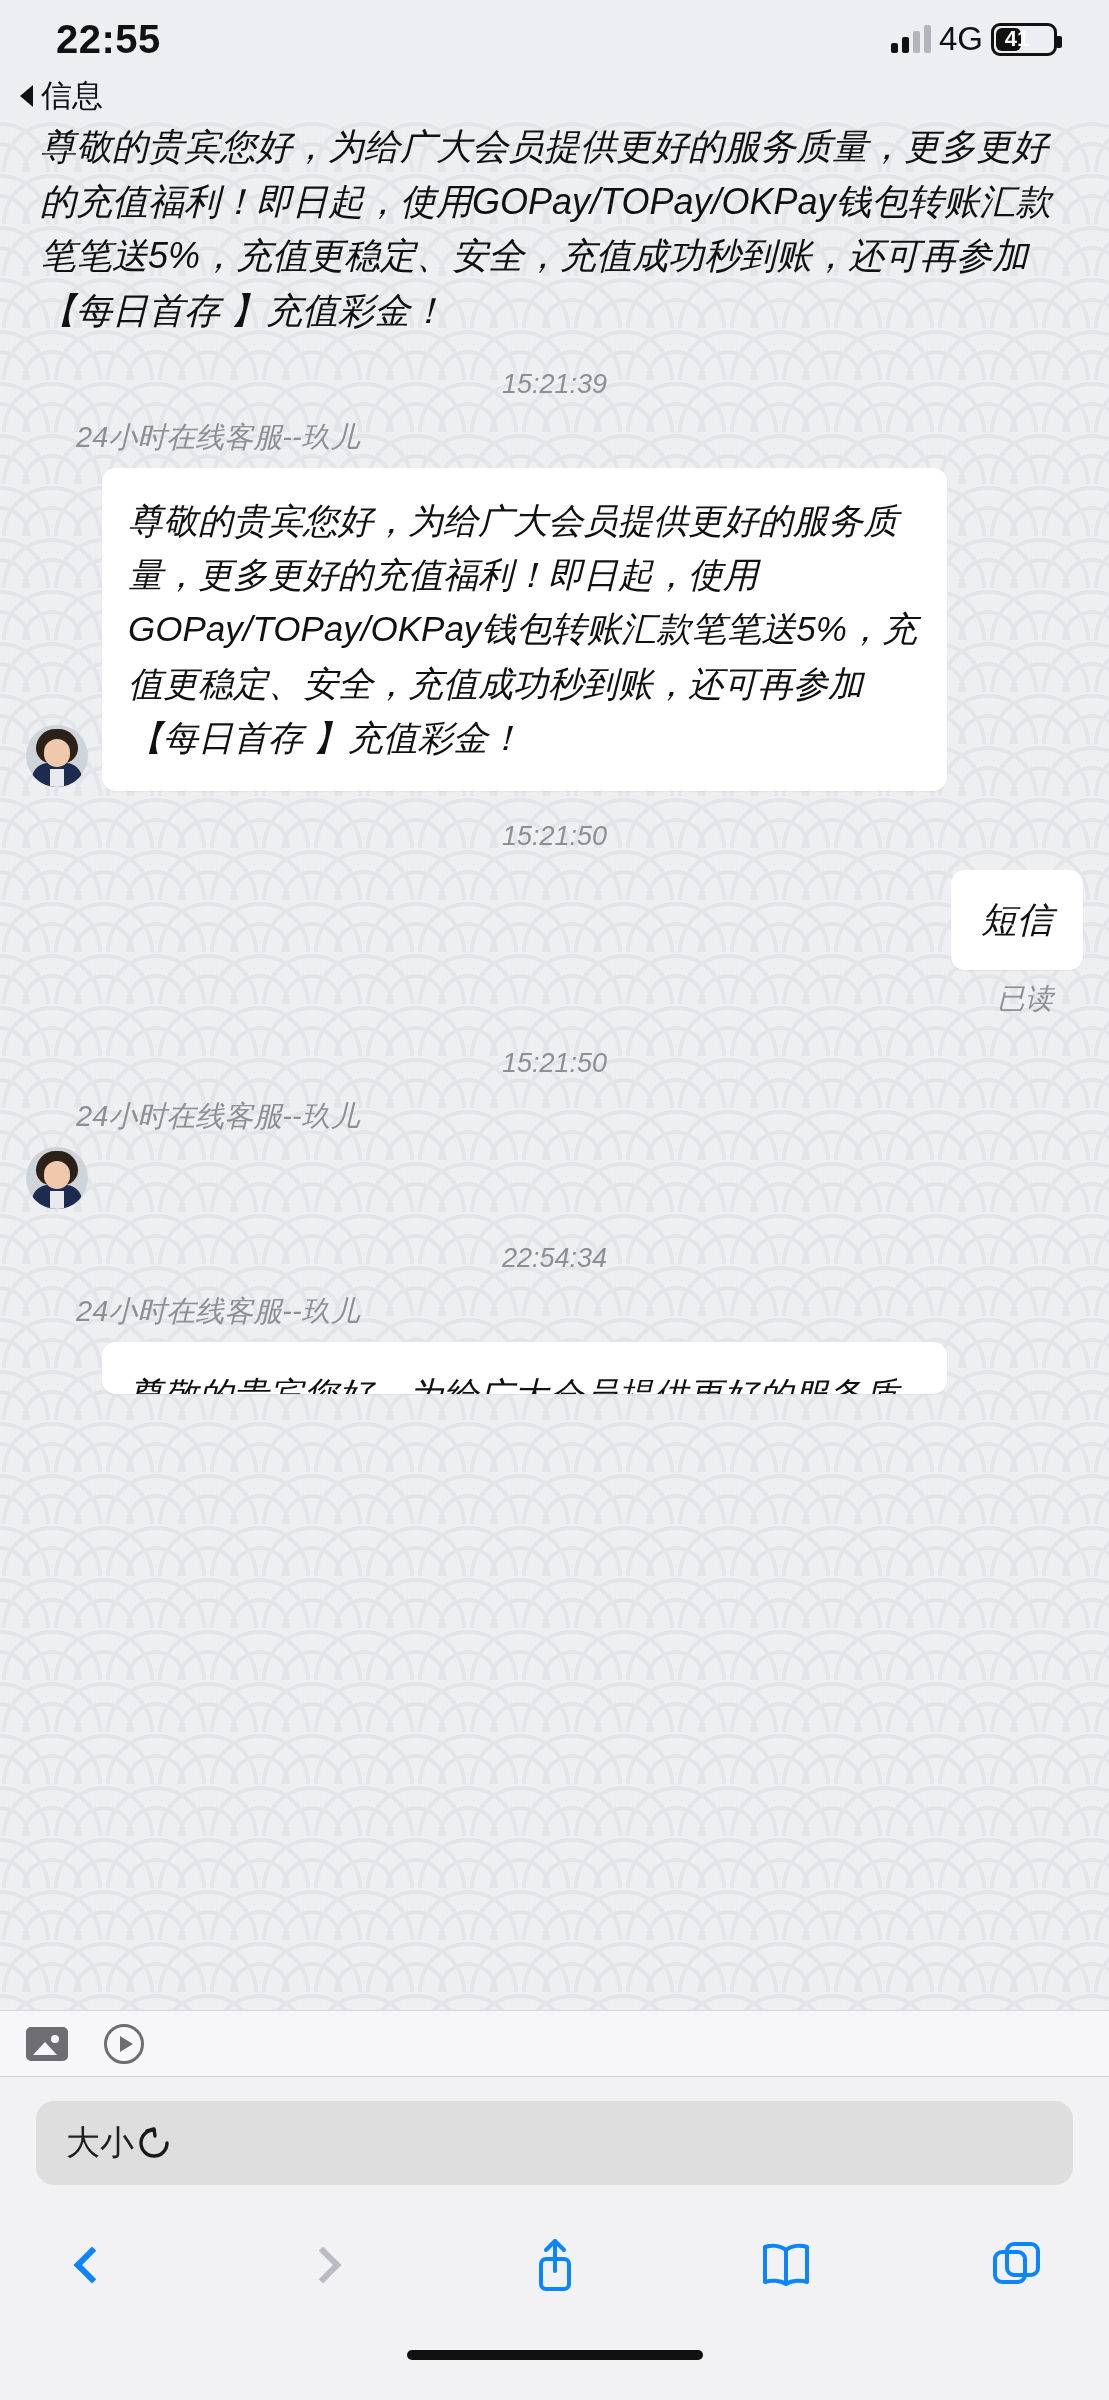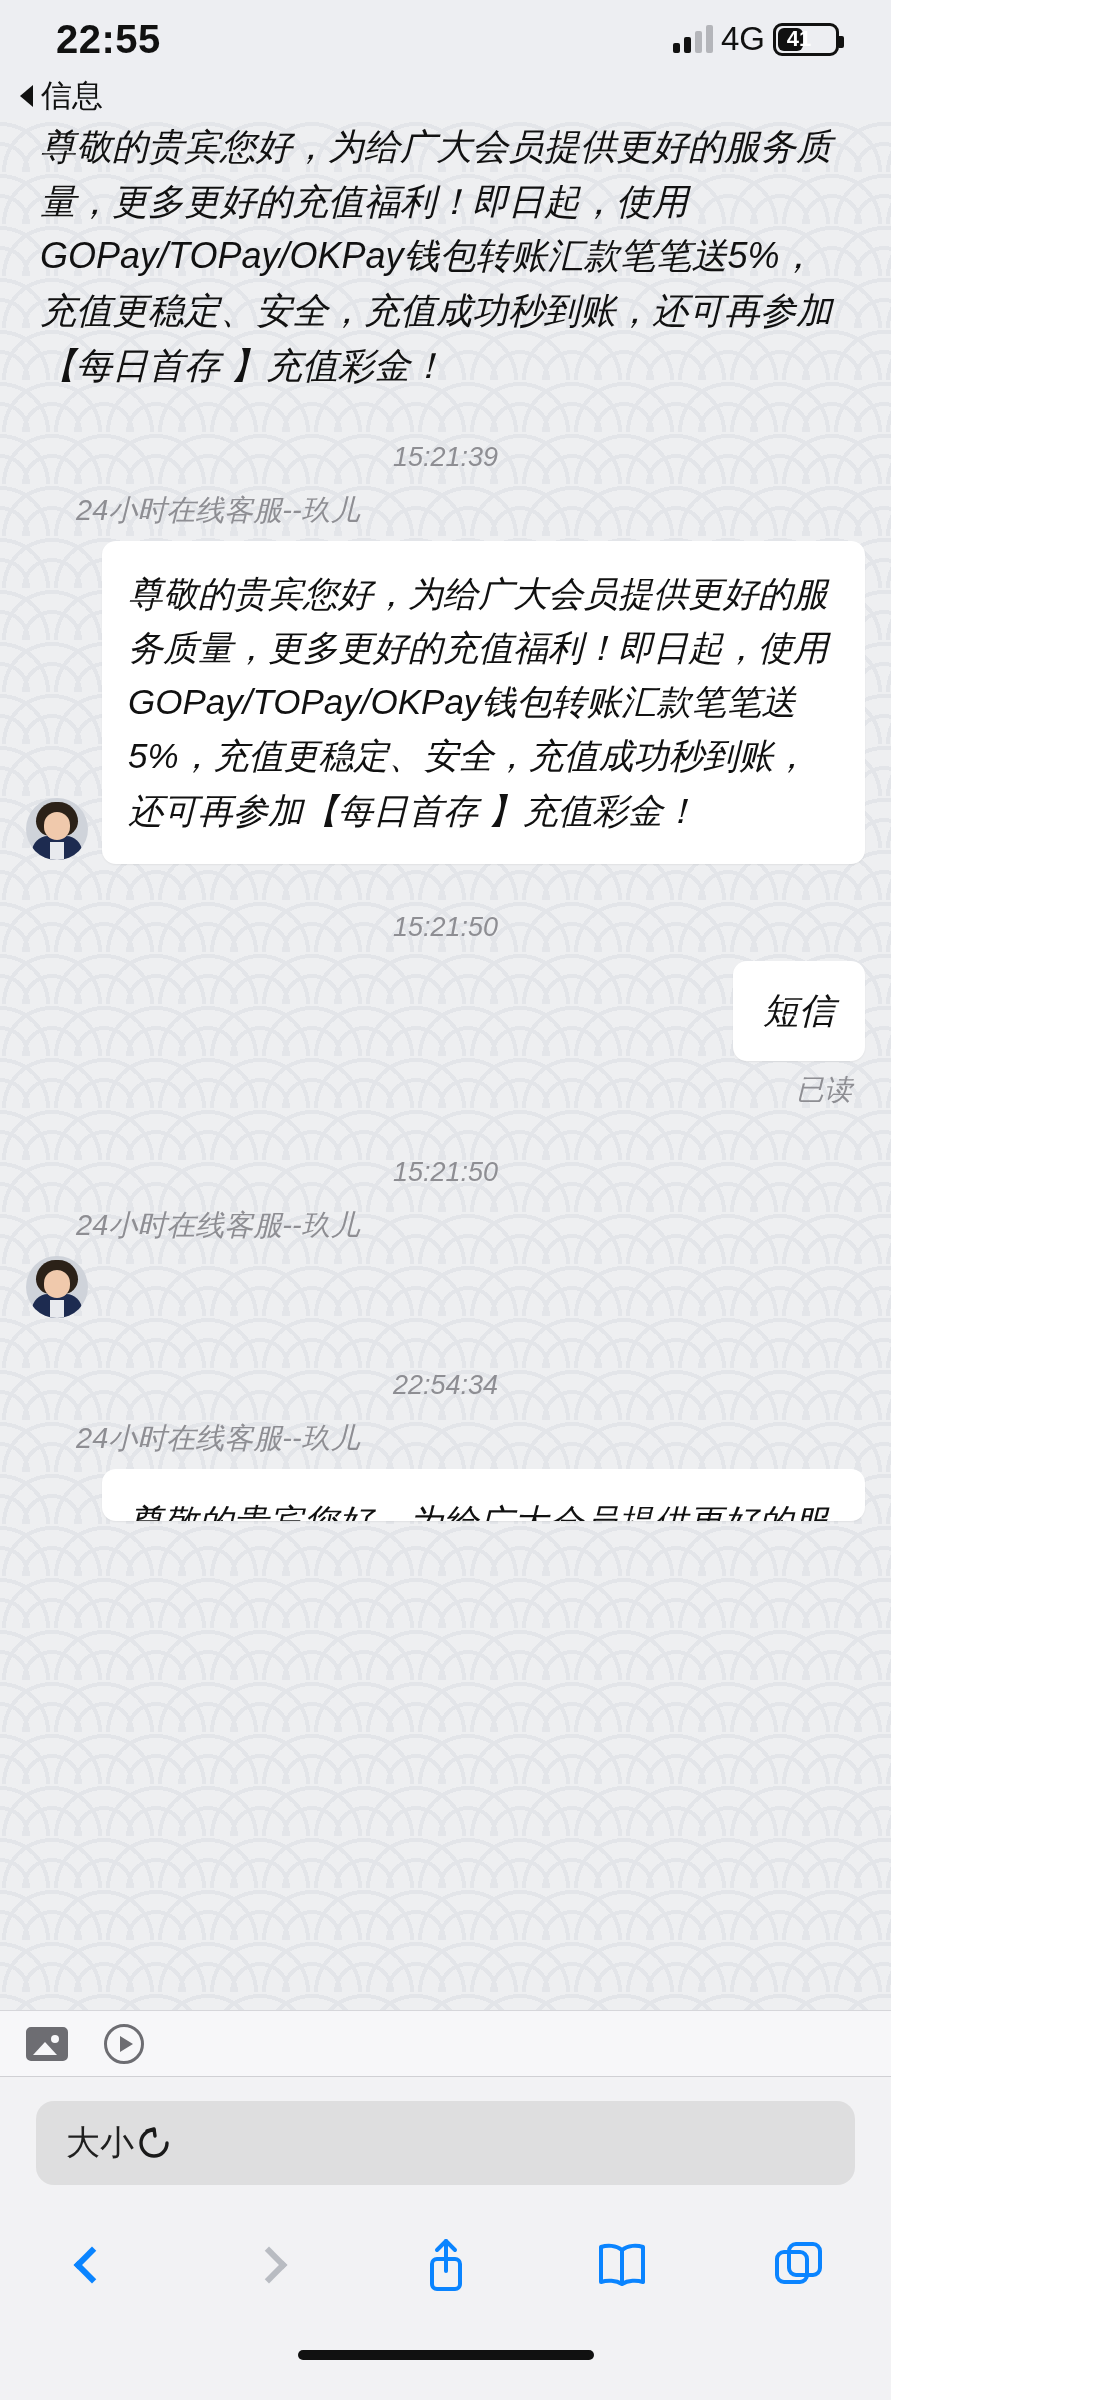--- a/index.html
+++ b/index.html
@@ -5,21 +5,21 @@
   * { box-sizing: border-box; margin: 0; padding: 0; }
   html, body {
     width: 1109px;
     height: 2400px;
     font-family: "Liberation Sans", sans-serif;
     background: #ffffff;
     overflow: hidden;
   }
   .phone {
     position: relative;
-    width: 891px;
+    width: 1109px;
     height: 2400px;
     background: #8b5cf6;
     display: flex;
     flex-direction: column;
   }
 
   
   .statusbar {
     height: 72px;
     flex: 0 0 72px;
@@ -138,21 +138,21 @@
     font-size: 36px;
     line-height: 1.52;
     color: #111;
     padding: 52px 14px 0 14px;
   }
 
   .timestamp {
     text-align: center;
     font-size: 27px;
     color: #8e8e93;
-    margin: 48px 0 18px 0;
+    margin: 30px 0 18px 0;
   }
   .sender-name {
     font-size: 29px;
     color: #8e8e93;
     margin: 10px 0 10px 50px;
   }
 
   .row {
     display: flex;
     align-items: flex-end;
@@ -206,21 +206,21 @@
     box-shadow: 0 1px 2px rgba(0,0,0,0.06);
   }
   .bubble.small {
     padding: 22px 30px;
     font-size: 36px;
   }
   .read-receipt {
     text-align: right;
     font-size: 28px;
     color: #8e8e93;
-    margin: 10px 13px 0 0;
+    margin: 10px 30px 0 0;
   }
   .clipped {
     max-height: 48px;
     overflow: hidden;
   }
 
   
   .mediabar {
     flex: 0 0 66px;
     background: #f7f7f9;

